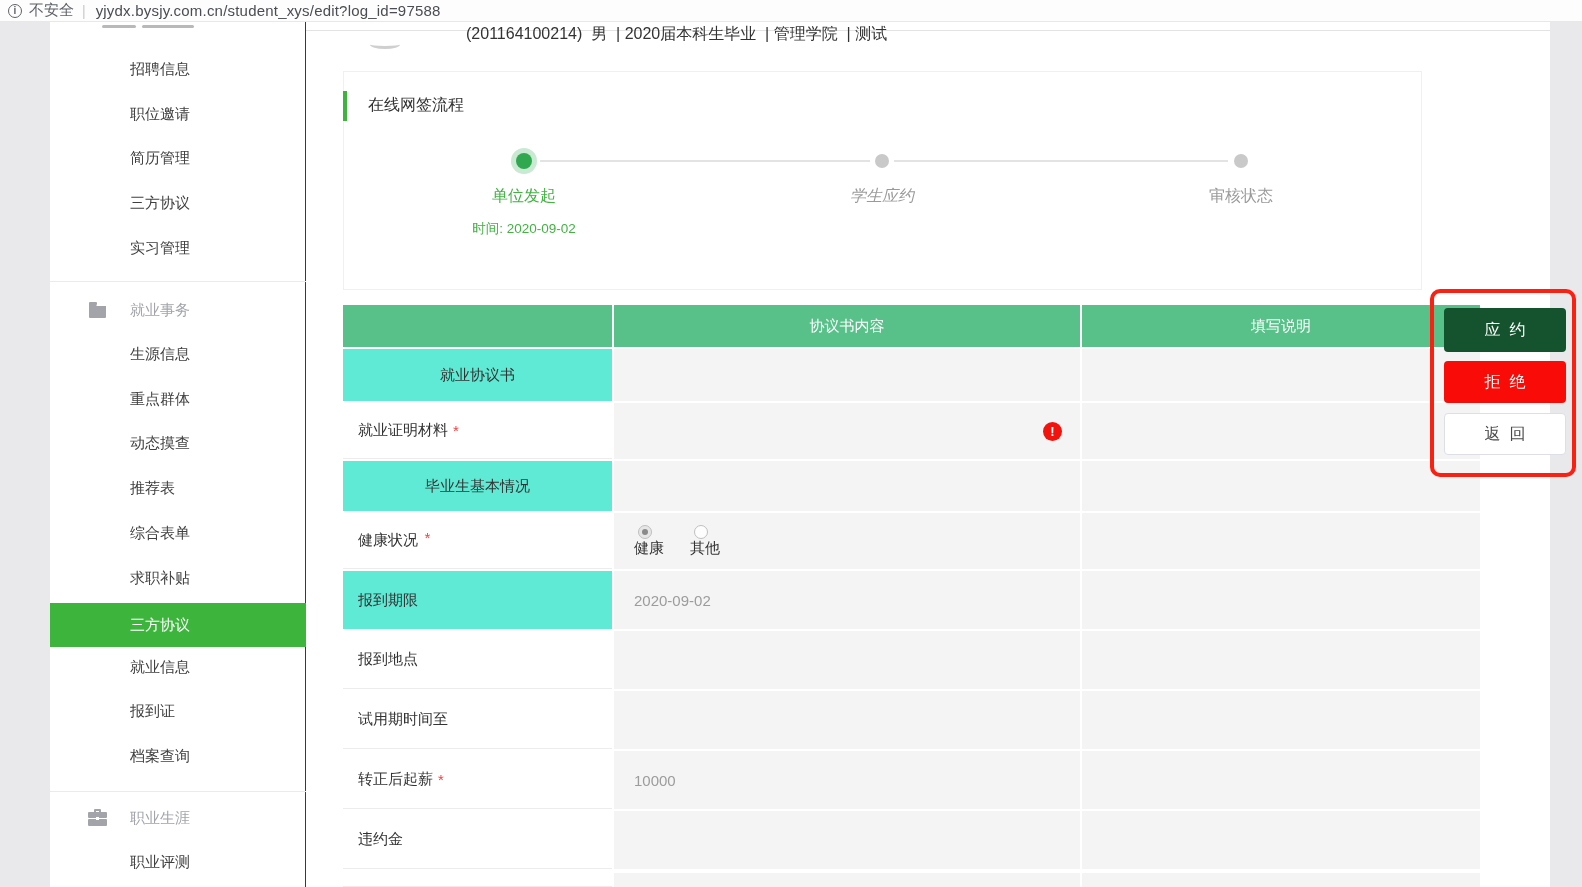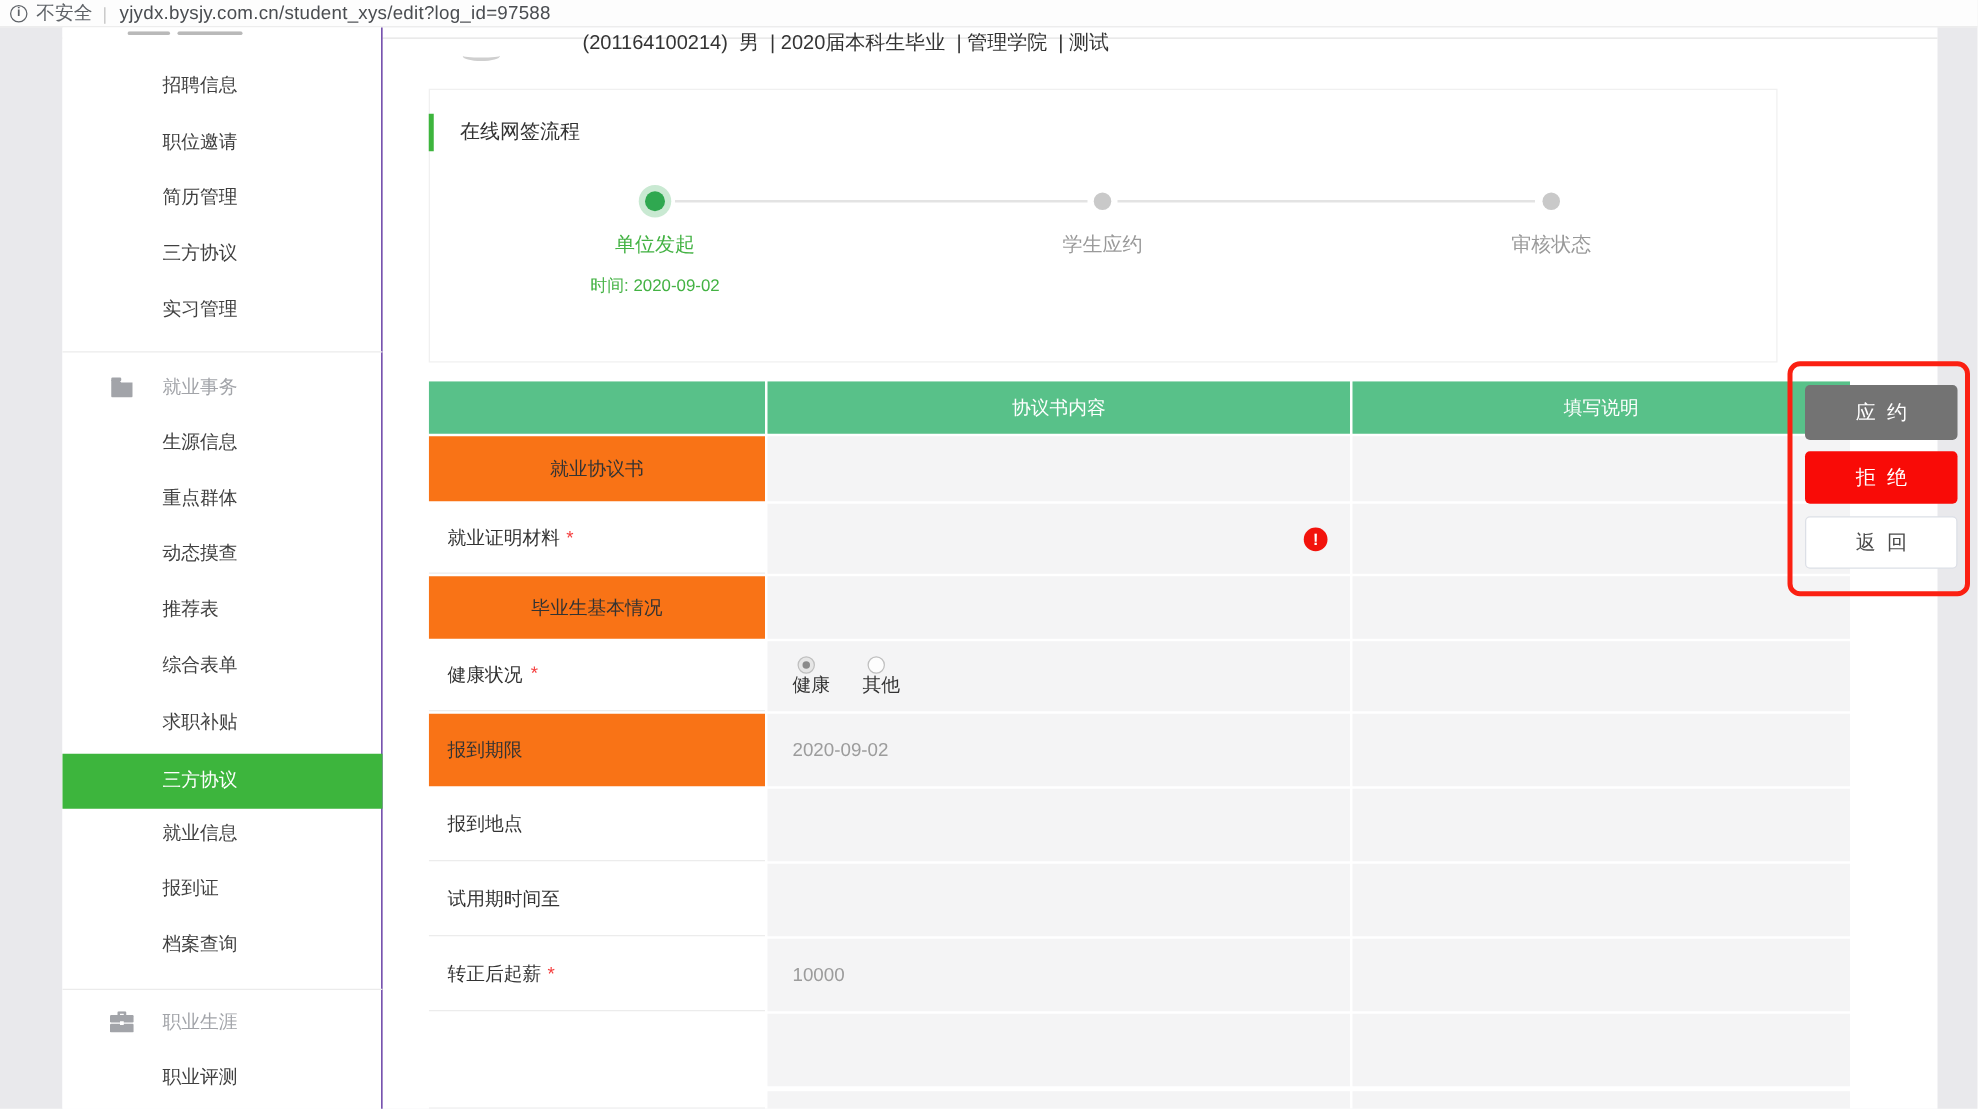--- a/index.html
+++ b/index.html
@@ -47,35 +47,35 @@
 
   
   .agr-table { position:absolute; left:293px; top:283px; width:1137px; height:582px; overflow:hidden; }
   .trow { position:absolute; left:0; width:1137px; }
   .cell { position:absolute; top:0; height:100%; }
   .c0 { left:0; width:269px; }
   .c1 { left:271px; width:466px; }
   .c2 { left:739px; width:398px; }
   .thead .cell { background:#58c189; color:#fff; font-size:15px; display:flex; align-items:center; justify-content:center; }
   .cell.lbl { background:#fff; border-bottom:1px solid #ececec; font-size:15px; color:#333; display:flex; align-items:center; padding-left:15px; }
-  .cell.lbl.gray { background:#f97316; border-bottom:none; }
+  .cell.lbl.gray { background:#5eead4; border-bottom:none; }
   .cell.lbl.center { justify-content:center; padding-left:0; }
   .cell.body { background:#f4f4f5; display:flex; align-items:center; font-size:15px; color:#9c9c9c; padding-left:20px; }
   .req { color:#f53f3f; margin-left:5px; font-size:15px; }
   .err-badge { position:absolute; right:18px; top:50%; margin-top:-9.5px; width:19px; height:19px; border-radius:50%; background:#f2130c; color:#fff; font-size:13px; font-weight:bold; display:flex; align-items:center; justify-content:center; }
   .radio-group { display:flex; align-items:center; color:#333; }
   .radio { width:14px; height:14px; border-radius:50%; border:1px solid #bfbfbf; background:#fdfdfd; margin-right:8px; position:relative; flex:0 0 auto; }
   .radio.checked { background:#e6e6e6; }
   .radio.checked::after { content:""; position:absolute; left:3px; top:3px; width:6px; height:6px; border-radius:50%; background:#8a8a8a; }
   .radio-opt { display:flex; align-items:center;flex-direction:column; }
   .radio-opt + .radio-opt { margin-left:26px; }
 
   
   .btn { position:absolute; left:1394px; width:122px; border-radius:4px; font-size:16px; display:flex; align-items:center; justify-content:center; letter-spacing:9px; text-indent:9px; cursor:pointer; }
-  .btn-accept { top:286px; height:44px; background:#737373; color:#fff; }
+  .btn-accept { top:286px; height:44px; background:#14532d; color:#fff; }
   .btn-reject { top:339px; height:42px; background:#f90b07; color:#fff; }
   .btn-back  { top:391px; height:42px; background:#fff; color:#4a4a4a; border:1px solid #dcdfe6; }
 
   
   .annotation { position:absolute; left:1380px; top:267px; width:146px; height:188px; border:4px solid #fb2012; border-radius:10px; pointer-events:none; z-index:50; }
 </style>
 </head>
 <body>
 
 <div id="app">
@@ -139,21 +139,21 @@
 
       <div class="step-line" style="left:196px; width:330px;"></div>
       <div class="step-line" style="left:550px; width:334px;"></div>
 
       <div class="dot-done-halo" style="left:167px;"></div>
       <div class="dot-done" style="left:172px;"></div>
       <div class="dot-todo" style="left:531px;"></div>
       <div class="dot-todo" style="left:890px;"></div>
 
       <div class="step-label done" style="left:100px;">单位发起</div>
-      <div class="step-label todo" style="left:458px;">学生应约</div>
+      <div class="step-label todo" style="left:458px;font-style:italic;">学生应约</div>
       <div class="step-label todo" style="left:817px;">审核状态</div>
       <div class="step-time" style="left:70px;">时间: 2020-09-02</div>
     </div>
 
     <div class="agr-table">
       <div class="trow thead" style="top:0; height:42px;">
         <div class="cell c0"></div>
         <div class="cell c1">协议书内容</div>
         <div class="cell c2">填写说明</div>
       </div>
@@ -240,20 +240,23 @@
           <span>转正后起薪</span>
           <span class="req">*</span>
         </div>
         <div class="cell c1 body">
             <span>10000</span>
           </div>
         <div class="cell c2 body"></div>
       </div>
 
       <div class="trow" style="top:506px; height:58px;">
+        <div class="cell c0 lbl">
+            <span>违约金</span>
+          </div>
         <div class="cell c1 body">
             <span></span>
           </div>
         <div class="cell c2 body"></div>
       </div>
 
       <div class="trow" style="top:568px; height:14px;">
         <div class="cell c0 lbl"></div>
         <div class="cell c1 body"></div>
         <div class="cell c2 body"></div>

